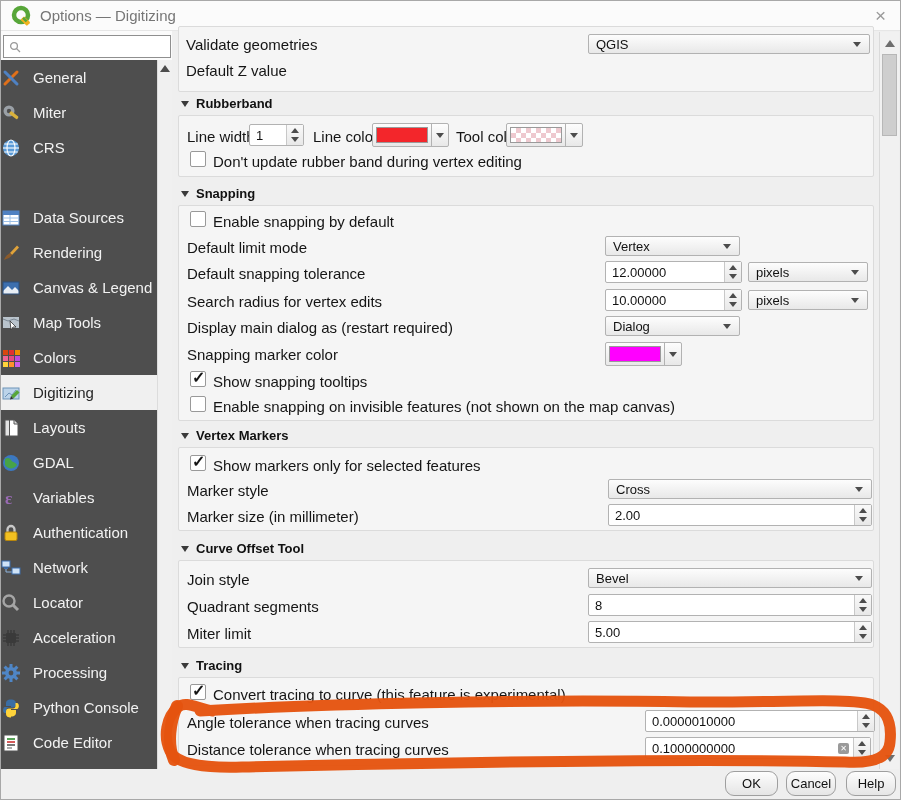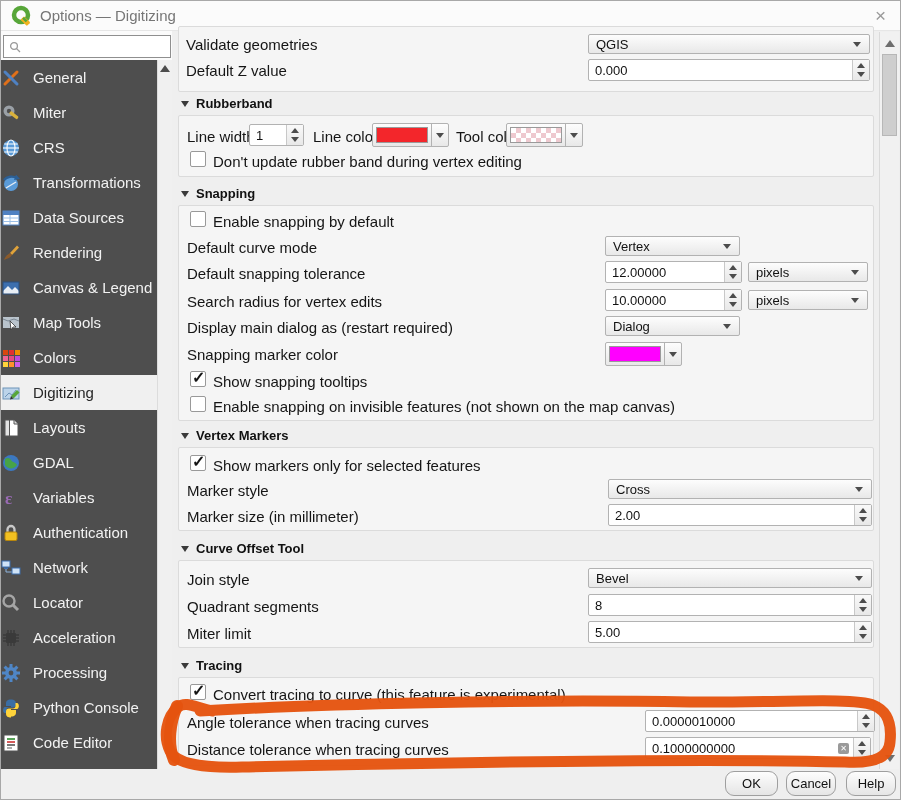--- a/index.html
+++ b/index.html
@@ -109,29 +109,20 @@
       </div>
     <div class="side-item" style="top:70px">
         <svg class="ic" viewBox="0 0 20 20">
           <circle cx="10" cy="10" r="8" fill="#5a9bd8"></circle>
           <ellipse cx="10" cy="10" rx="4" ry="8" fill="none" stroke="#fff" stroke-width="1.1"></ellipse>
           <line x1="2" y1="10" x2="18" y2="10" stroke="#fff" stroke-width="1.1"></line>
           <line x1="3.2" y1="6" x2="16.8" y2="6" stroke="#fff" stroke-width="1"></line>
           <line x1="3.2" y1="14" x2="16.8" y2="14" stroke="#fff" stroke-width="1"></line>
         </svg>
         <span>CRS</span>
-      </div>
-    <div class="side-item" style="top:105px">
-        <svg class="ic" viewBox="0 0 20 20">
-          <circle cx="10" cy="11" r="7" fill="#5a9bd8"></circle>
-          <path d="M3 7 A9 7 0 0 1 16 5" stroke="#2c5f94" stroke-width="2.4" fill="none"></path>
-          <polygon points="15,1.5 19,6 13,7" fill="#2c5f94"></polygon>
-          <path d="M5 15 L15 9" stroke="#e8eef5" stroke-width="1.4"></path>
-        </svg>
-        <span>Transformations</span>
       </div>
     <div class="side-item" style="top:140px">
         <svg class="ic" viewBox="0 0 20 20">
           <rect x="2" y="3" width="16" height="14" fill="#fff" stroke="#4f81c2"></rect>
           <rect x="2" y="3" width="16" height="4" fill="#4f81c2"></rect>
           <line x1="2" y1="10" x2="18" y2="10" stroke="#9cc0e8"></line>
           <line x1="2" y1="13.5" x2="18" y2="13.5" stroke="#9cc0e8"></line>
           <line x1="9" y1="7" x2="9" y2="17" stroke="#9cc0e8"></line>
         </svg>
         <span>Data Sources</span>
@@ -290,27 +281,20 @@
     <div class="tri-up" style="top:5px"></div>
     <div class="tri-down" style="bottom:8px"></div>
   </div>
 
   <div class="group" style="top:26px;height:66px"></div>
   <span class="lbl" style="left:186px;top:36px">Validate geometries</span>
   <div class="combo" style="left:588px;top:34px;width:282px">
       <span>QGIS</span>
     </div>
   <span class="lbl" style="left:186px;top:62px">Default Z value</span>
-  <div class="spin" style="left:588px;top:59px;width:282px">
-      <span>0.000</span>
-      <span class="btns">
-        <i class="su"></i>
-        <i class="sd"></i>
-      </span>
-    </div>
 
   <div class="sec-h" style="top:96px">
       <span class="tri"></span>
       <span>Rubberband</span>
     </div>
   <div class="group" style="top:115px;height:62px"></div>
   <span class="lbl" style="left:187px;top:128px">Line width</span>
   <div class="spin" style="left:249px;top:124px;width:55px">
       <span>1</span>
       <span class="btns">
@@ -331,21 +315,21 @@
   <div class="checkbox" style="left:190px;top:151px"></div>
   <span class="lbl" style="left:213px;top:153px">Don't update rubber band during vertex editing</span>
 
   <div class="sec-h" style="top:186px">
       <span class="tri"></span>
       <span>Snapping</span>
     </div>
   <div class="group" style="top:205px;height:216px"></div>
   <div class="checkbox" style="left:190px;top:211px"></div>
   <span class="lbl" style="left:213px;top:213px">Enable snapping by default</span>
-  <span class="lbl" style="left:187px;top:239px">Default curve mode</span>
+  <span class="lbl" style="left:187px;top:239px">Default limit mode</span>
   <div class="combo" style="left:605px;top:236px;width:135px">
       <span>Vertex</span>
     </div>
   <span class="lbl" style="left:187px;top:265px">Default snapping tolerance</span>
   <div class="spin" style="left:605px;top:261px;width:137px">
       <span>12.00000</span>
       <span class="btns">
         <i class="su"></i>
         <i class="sd"></i>
       </span>

